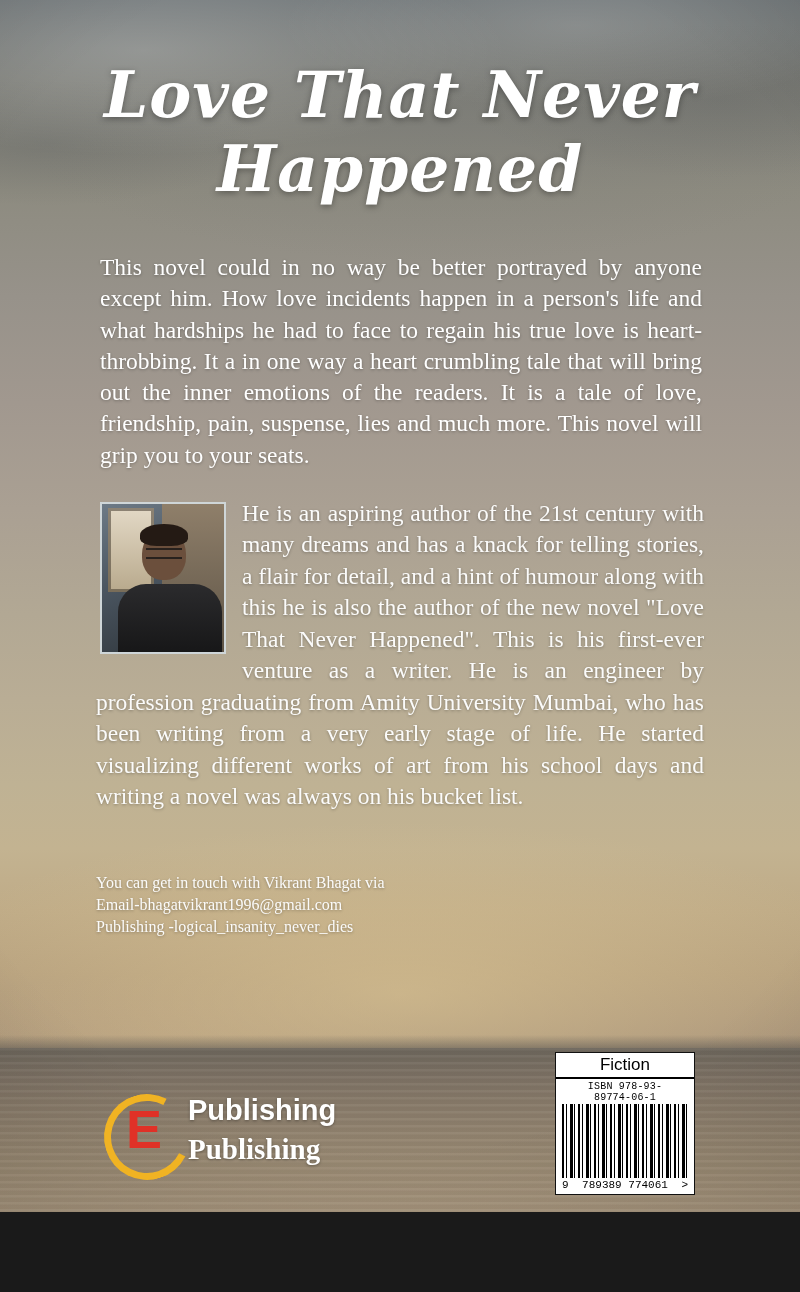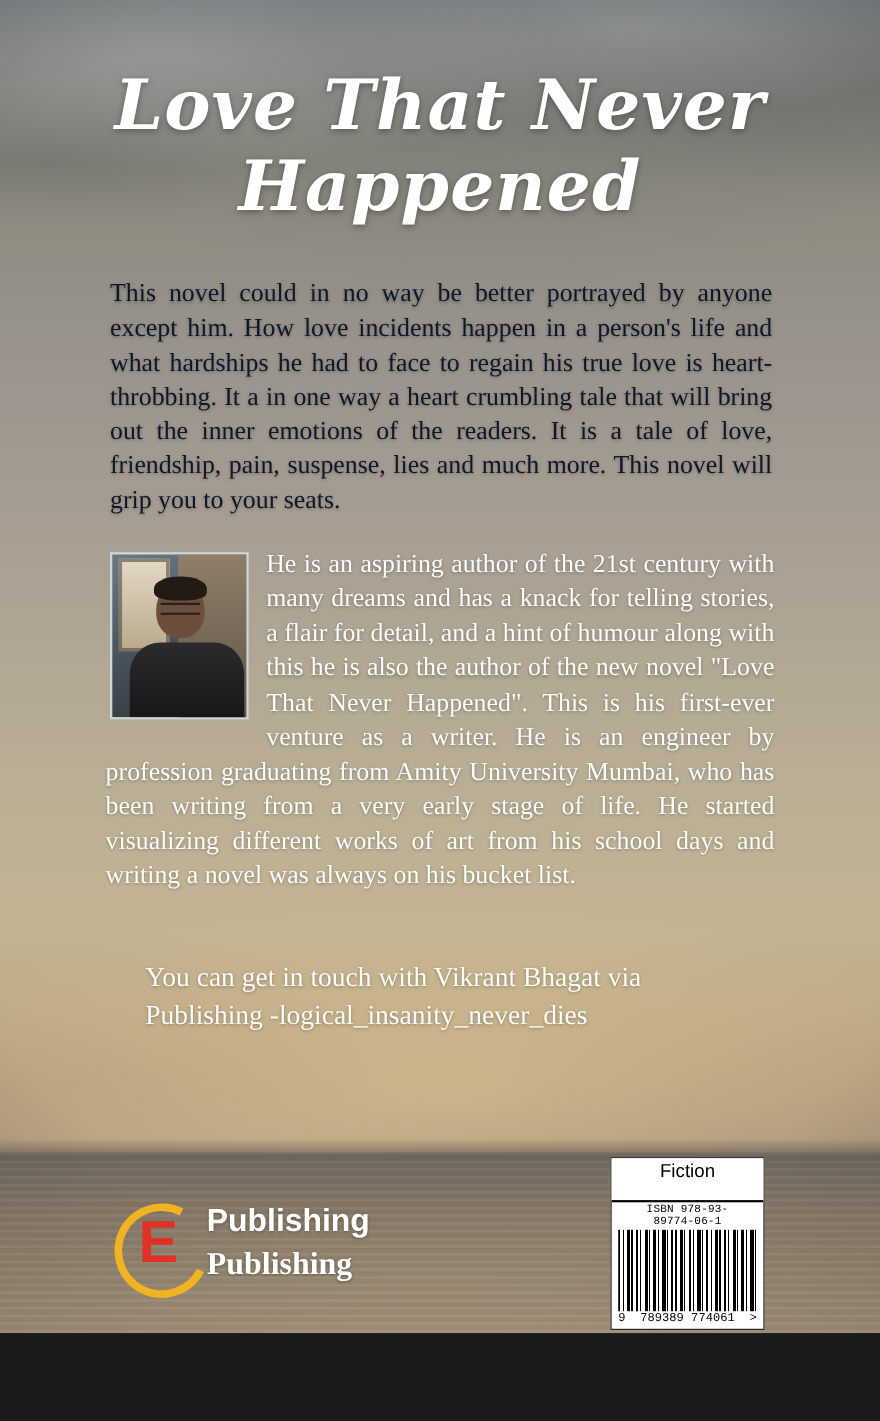--- a/index.html
+++ b/index.html
@@ -126,21 +126,21 @@
 
   .blurb {
     position: absolute;
     left: 100px;
     right: 98px;
     top: 252px;
     font-size: 23.5px;
     line-height: 1.33;
     text-align: justify;
     text-justify: inter-word;
-    color: #0f172a;
+    color: #ffffff;
     text-shadow: 0 1px 3px rgba(0,0,0,0.3);
   }
 
   .bio {
     position: absolute;
     left: 96px;
     right: 96px;
     top: 498px;
     font-size: 23.5px;
     line-height: 1.34;
@@ -203,25 +203,24 @@
     width: 104px; height: 68px;
     border-radius: 28px 28px 0 0;
     background: linear-gradient(180deg, #2b2b2d, #171718);
   }
 
   .contact {
     position: absolute;
     left: 96px;
     right: 96px;
     top: 872px;
-    font-size: 25px;
+    font-size: 16px;
     line-height: 1.38;
     color: #fbfbfa;
     text-shadow: 0 1px 3px rgba(0,0,0,0.3);
-    margin-left: 36px;
   }
   .contact div { white-space: nowrap; }
 
   
   .publisher {
     position: absolute;
     left: 104px;
     top: 1088px;
     width: 240px;
     height: 110px;
@@ -270,21 +269,21 @@
     border: 1px solid #111;
     padding: 0;
   }
   .barcode-genre {
     font-family: "Liberation Sans", sans-serif;
     font-size: 17px;
     text-align: center;
     color: #000;
     background: #fff;
     border-bottom: 2px solid #000;
-    padding: 2px 0 16px;
+    padding: 2px 0 2px;
   }
   .barcode-isbn {
     font-family: "Liberation Mono", monospace;
     font-size: 10px;
     letter-spacing: 0.2px;
     text-align: center;
     color: #000;
     padding: 2px 16px 1px;
   }
   .barcode-bars {
@@ -334,20 +333,21 @@
         <div class="body"></div>
         <div class="head"></div>
         <div class="hair"></div>
         <div class="glasses"></div>
       </div>
       <span>He is an aspiring author of the 21st century with many dreams and has a knack for telling stories, a flair for detail, and a hint of humour along with this he is also the author of the new novel "Love That Never Happened". This is his first-ever venture as a writer. He is an engineer by profession graduating from Amity University Mumbai, who has been writing from a very early stage of life. He started visualizing different works of art from his school days and writing a novel was always on his bucket list.</span>
     </div>
 
     <div class="contact">
       <div>You can get in touch with Vikrant Bhagat via</div>
+      <div>Email-bhagatvikrant1996@gmail.com</div>
       <div>Publishing -logical_insanity_never_dies</div>
     </div>
 
     <div class="publisher">
       <div class="mark">
         <div class="ring"></div>
         <div class="eletter">E</div>
       </div>
       <div class="words">
         <div class="w1">Publishing</div>

